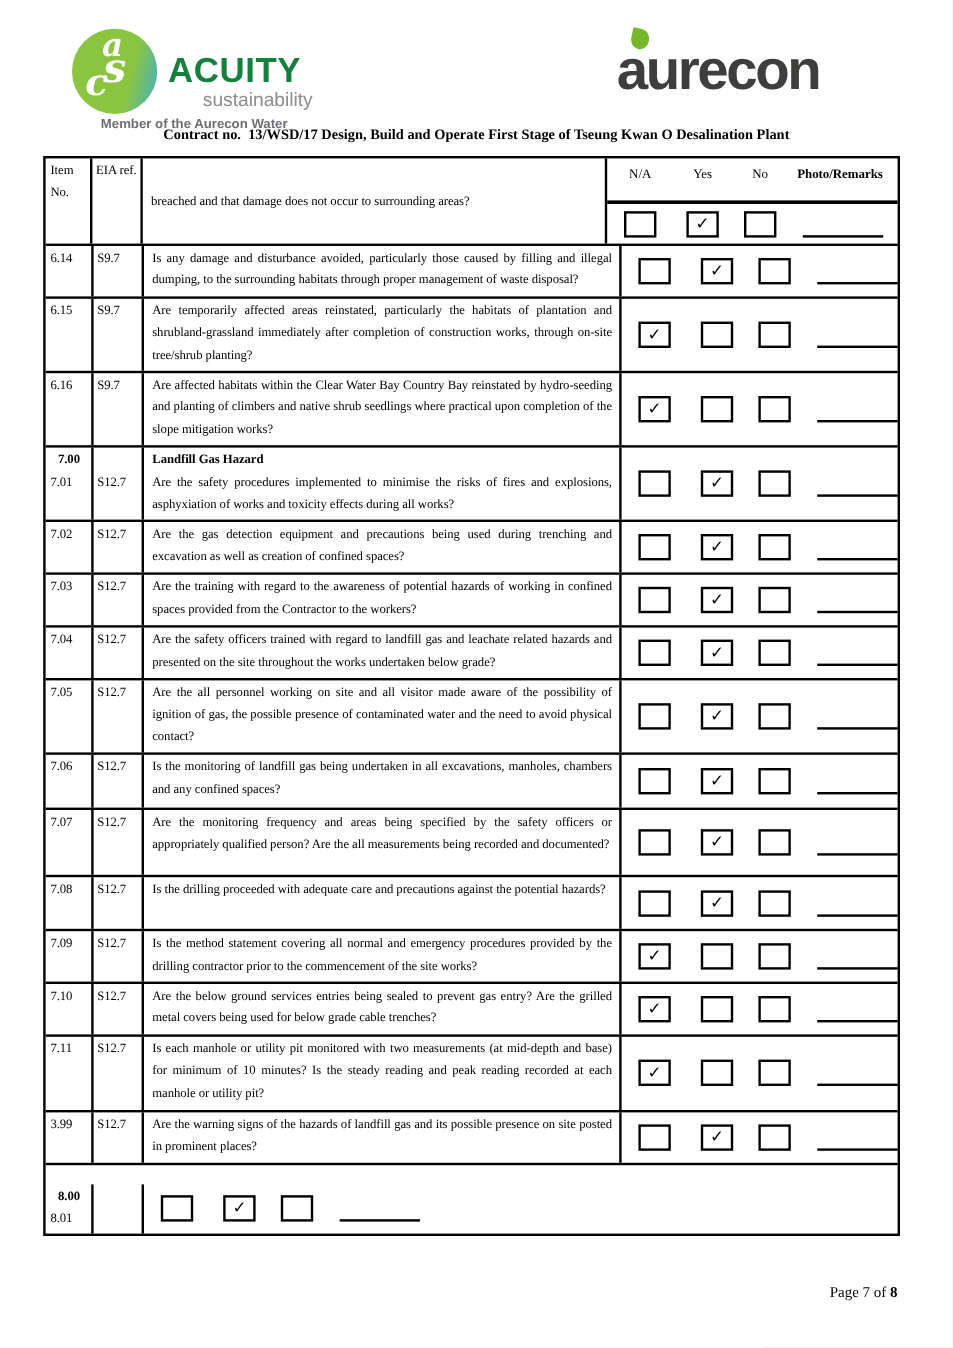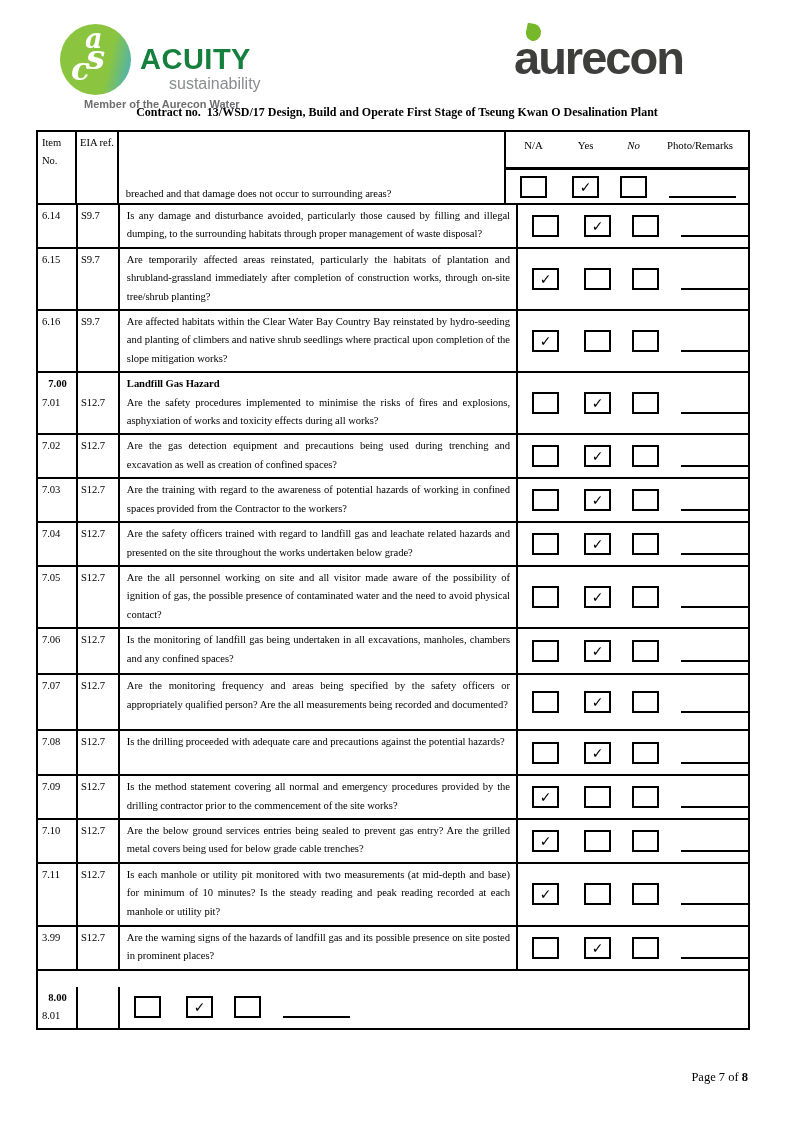--- a/index.html
+++ b/index.html
@@ -42,28 +42,28 @@
   .box {
     display:inline-flex; width:27px; height:22px; border:2px solid #000; flex:none;
     align-items:center; justify-content:center;
     font-family:"DejaVu Sans", sans-serif; font-size:14px; font-weight:bold; line-height:1;
   }
   .b1 { margin-left:14px; } .b2 { margin-left:25px; } .b3 { margin-left:21px; }
   .remark { width:67px; height:22px; margin-left:22px; border-bottom:2px solid #000; flex:none; }
   
   .hcell { line-height:18.4px; }
   .heia { white-space:nowrap; }
-  .contq { display:flex; align-items:flex-end; padding-bottom:0; text-align:left; }
+  .contq { display:flex; align-items:flex-end; padding-bottom:25px; text-align:left; }
   .hchecks { flex-direction:column; align-items:stretch; }
   .hlabels { display:flex; height:38px; border-bottom:3px solid #000; padding-top:4px; font-size:10.8px; }
   .hl { flex:none; text-align:center; }
   .hl1 { width:27px; margin-left:14px; }
   .hl2 { width:27px; margin-left:25px; }
-  .hl3 { width:27px; margin-left:21px;font-style:italic; }
-  .hl4 { width:96px; margin-left:5px; }
+  .hl3 { width:27px; margin-left:21px; }
+  .hl4 { width:96px; margin-left:5px;font-weight:bold; }
   .hboxes { display:flex; flex:1 1 auto; align-items:center; }
   
   .page-footer { position:absolute; left:0; top:1070px; width:748px; text-align:right; font-size:12.5px; }
 </style>
 </head>
 <body>
 
 <div class="page">
 
   <div class="acuity">

